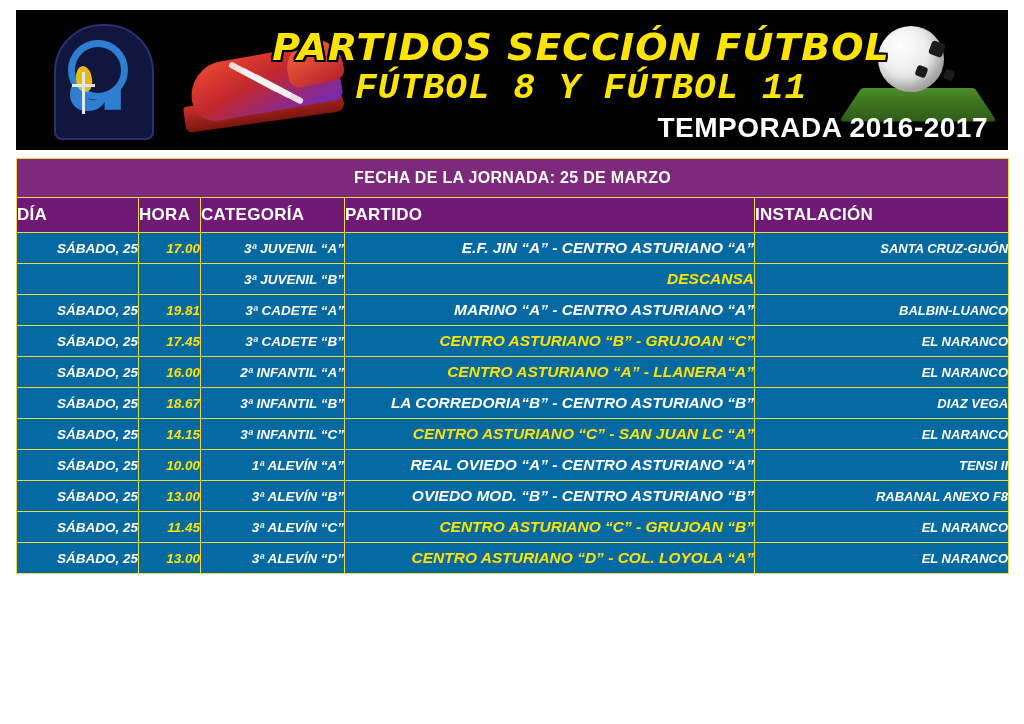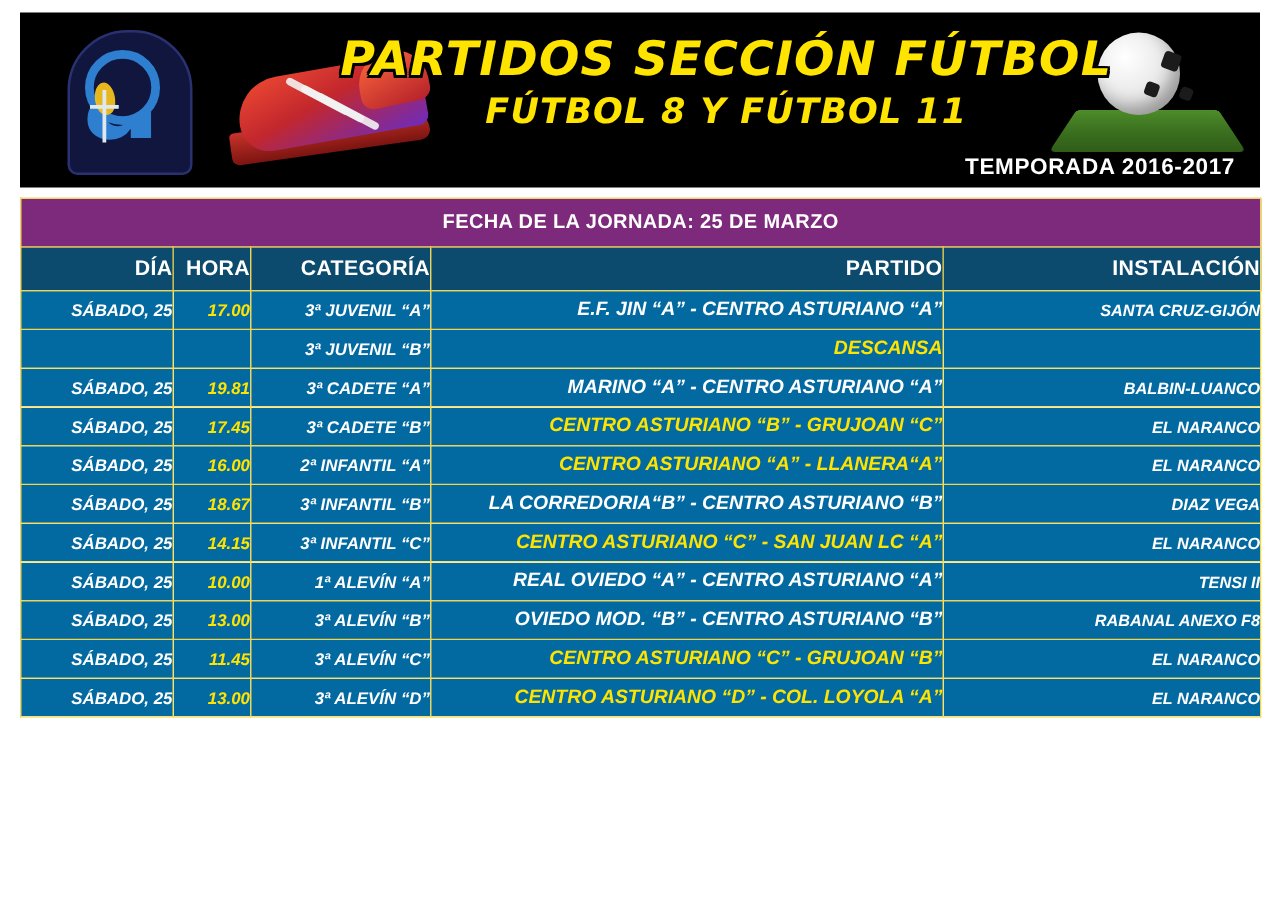--- a/index.html
+++ b/index.html
@@ -198,28 +198,28 @@
     font-family: "DejaVu Sans", sans-serif;
     font-weight: bold;
     font-style: italic;
     color: #ffe400;
     letter-spacing: 1px;
     text-shadow:
       -2px 0 #000, 2px 0 #000, 0 -2px #000, 0 2px #000,
       -2px -2px #000, 2px -2px #000, -2px 2px #000, 2px 2px #000;
   }
   .title1 { font-size: 38px; line-height: 42px; }
-  .title2 { font-size: 28px; line-height: 42px; }
+  .title2 { font-size: 36px; line-height: 42px; font-family: Liberation Mono, monospace; }
   .season {
     position: absolute;
     right: 20px;
     bottom: 6px;
     font-family: "Liberation Sans", sans-serif;
     font-weight: bold;
-    font-size: 18px;
+    font-size: 28px;
     color: #ffffff;
     letter-spacing: .5px;
     text-align: center;
   }
   
   table.sched {
     position: absolute;
     left: 16px;
     top: 158px;
     width: 992px;
@@ -233,25 +233,25 @@
   .row-date td {
     background: #7d2a7d;
     color: #ffffff;
     font-weight: bold;
     font-size: 16px;
     text-align: center;
     height: 38px;
     letter-spacing: .3px;
   }
   .row-head th {
-    background: #0c4a6e;
+    background: #701a75;
     color: #ffffff;
     font-weight: bold;
     font-size: 17px;
-    text-align: right;
+    text-align: left;
     height: 34px;
     letter-spacing: .3px;
   }
   tbody td {
     background: #0369a1;
     height: 30px;
     text-align: right;
     font-size: 13.5px;
     font-weight: bold;
     color: #ffffff;

